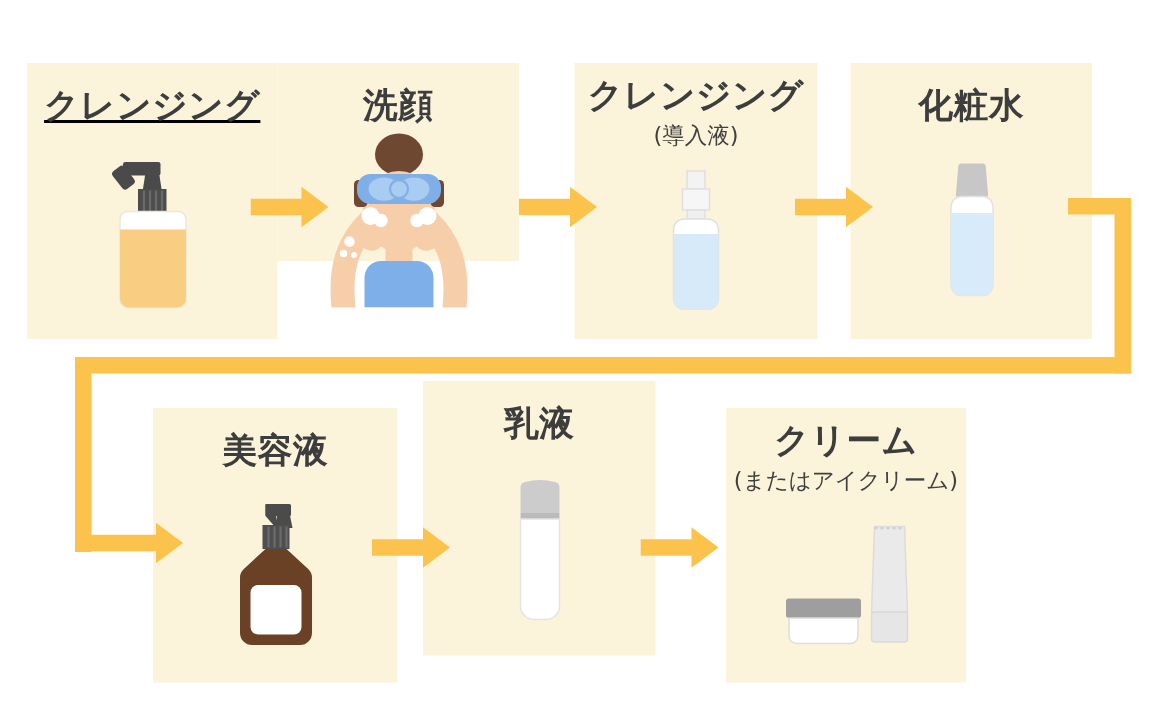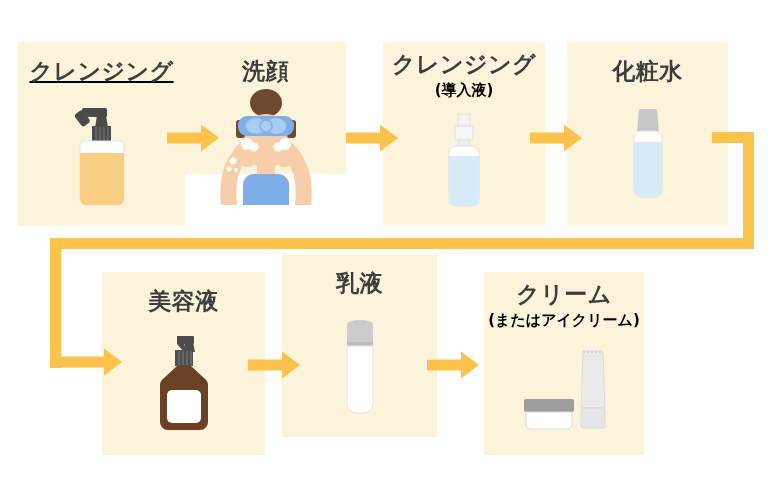--- a/index.html
+++ b/index.html
@@ -10,21 +10,21 @@
   .step-box {
     position:absolute; background:#FCF4DA; box-sizing:border-box;
     display:flex; flex-direction:column; align-items:center; padding-top:15px;
   }
   .step-box.two-line { padding-top:8px; }
   .step-title {
     font-size:23px; font-weight:bold; color:#3D3D3D; line-height:1.3;
     text-align:center; letter-spacing:0.5px; white-space:nowrap;
   }
   .step-sub {
-    font-size:15px; font-weight:bold; color:#000000; line-height:1.25;
+    font-size:15px; font-weight:normal; color:#404040; line-height:1.25;
     text-align:left; margin-top:1px; white-space:nowrap;
   }
   .icon-wrap {
     flex:1; width:100%; display:flex; align-items:center; justify-content:center;
     padding-bottom:6px;
   }
   .arrow { position:absolute; }
   .arrow-fill { fill:#FBC24C; }
   .conn { position:absolute; background:#FBC24C; }
   svg { display:block; }

